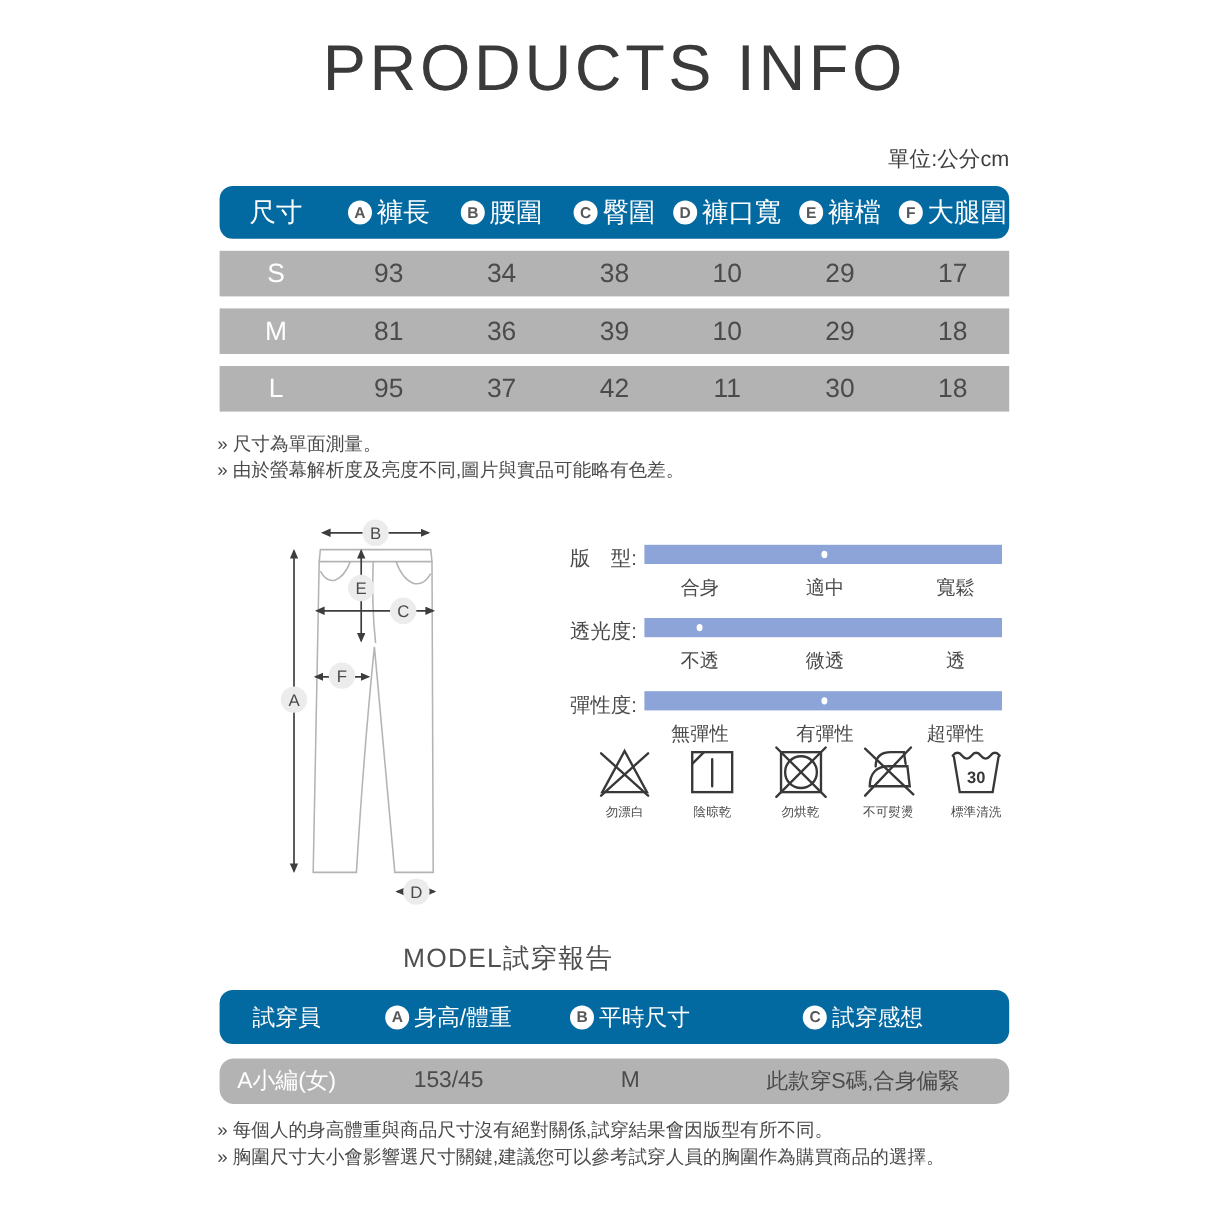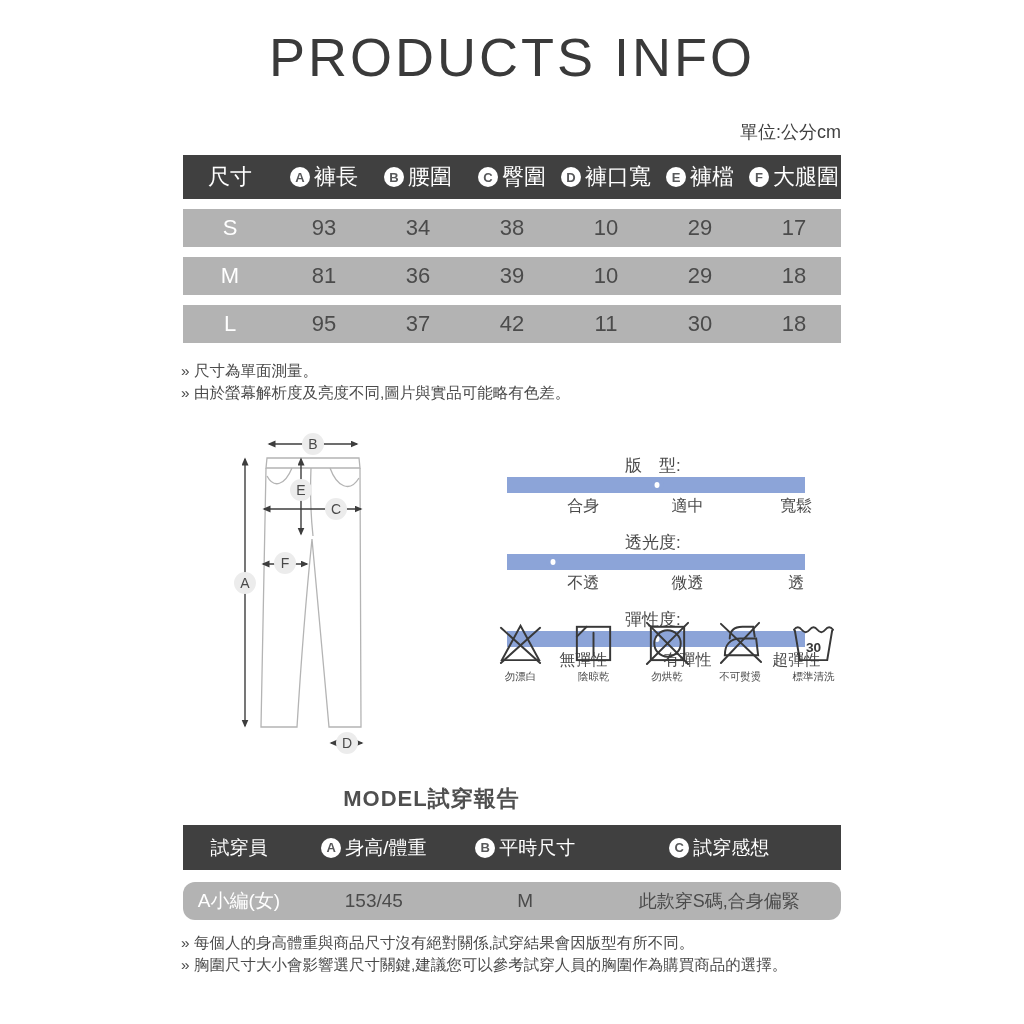--- a/index.html
+++ b/index.html
@@ -8,21 +8,21 @@
 
   .page-title { position:absolute; top:26px; left:0; width:1024px; text-align:center;
     font-size:54px; letter-spacing:3px; color:#3a3a3a; font-weight:400; }
 
   .unit-label { position:absolute; top:120px; right:183px; font-size:18px; color:#3f3f3f; }
 
   
   .tbl { position:absolute; left:183px; width:658px; }
   .size-tbl { top:155px; }
   .report-tbl { top:825px; }
-  .thead { background:#404040; color:#ffffff; display:grid; align-items:center; }
+  .thead { background:#0369a1; color:#ffffff; display:grid; align-items:center;border-radius:11px; }
   .size-tbl .thead { grid-template-columns:repeat(7,1fr); height:44px; }
   .report-tbl .thead { grid-template-columns:17% 24% 22% 37%; height:45px; }
   .trow { background:#b3b3b3; display:grid; align-items:center; margin-top:10px; }
   .size-tbl .trow { grid-template-columns:repeat(7,1fr); height:38px; }
   .report-tbl .trow { grid-template-columns:17% 24% 22% 37%; height:38px; margin-top:12px;border-radius:12px; }
   .cell { display:flex; align-items:center; justify-content:center; gap:4px; font-size:22px; white-space:nowrap; }
   .trow .cell { color:#4b4b4b; }
   .cell.size-name { color:#ffffff; }
   .badge { display:inline-flex; width:20px; height:20px; border-radius:50%; background:#ffffff;
     color:#57585a; font-size:13px; font-weight:bold; align-items:center; justify-content:center; flex:none; }
@@ -39,39 +39,39 @@
   
   .pants-svg { position:absolute; left:231px; top:430px; }
   .pants-svg .outline { stroke:#b4b4b4; fill:none; stroke-width:1.3; }
   .pants-svg .arrow { stroke:#3d3d3d; stroke-width:1.4; }
   .pants-svg .lbl-circle { fill:#ececec; }
   .pants-svg text { font-size:14px; fill:#4a4a4a; text-anchor:middle; dominant-baseline:central; }
 
   
   .sliders { position:absolute; left:475px; top:454px; width:362px; }
   .slider-group { margin-bottom:16px; }
-  .slider-row { display:flex; align-items:center;flex-direction:column; }
+  .slider-row { display:flex; align-items:flex-start; }
   .slider-label { width:62px; font-size:17px; color:#4a4a4a; white-space:nowrap; flex:none; }
   .slider-bar { position:relative; width:298px; height:16px; background:#8ca4d8; flex:none; }
   .slider-knob { position:absolute; top:50%; width:13px; height:14px; background:#ffffff;
     border:4.5px solid #8ca4d8; border-radius:50%; transform:translate(-50%,-50%); }
   .slider-options { position:relative; margin-left:62px; width:298px; height:22px; font-size:16px; color:#4a4a4a; }
   .slider-options span { position:absolute; top:3px; transform:translateX(-50%); white-space:nowrap; }
   .opt-0 { left:15.5%; } .opt-1 { left:50.5%; } .opt-2 { left:87%; }
 
   
   .care-row { position:absolute; left:497px; top:618px; width:340px; display:flex; justify-content:space-between; }
   .care-item { display:flex; flex-direction:column; align-items:center; }
   .care-item svg { width:47px; height:47px; }
   .care-item .stroke { stroke:#383838; stroke-width:2; fill:none; stroke-linecap:round; }
   .care-item text { font-size:14px; fill:#383838; text-anchor:middle; font-weight:bold; }
   .care-label { margin-top:5px; font-size:10.5px; color:#4a4a4a; white-space:nowrap; }
 
   .report-title { position:absolute; top:784px; left:0; width:847px; text-align:center;
-    font-size:22px; color:#4f4f4f; font-weight:700; letter-spacing:1px;margin-left:8px; }
+    font-size:22px; color:#4f4f4f; font-weight:400; letter-spacing:1px; }
 </style>
 </head>
 <body>
 
 <h1 class="page-title">PRODUCTS INFO</h1>
 <div class="unit-label">單位:公分cm</div>
 
 <div class="tbl size-tbl">
   <div class="thead">
     <div class="cell">尺寸</div>

